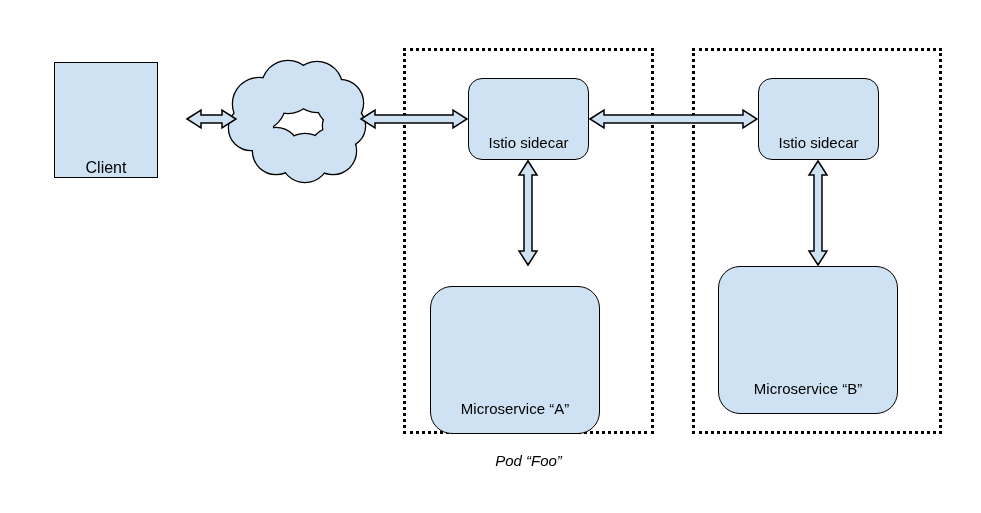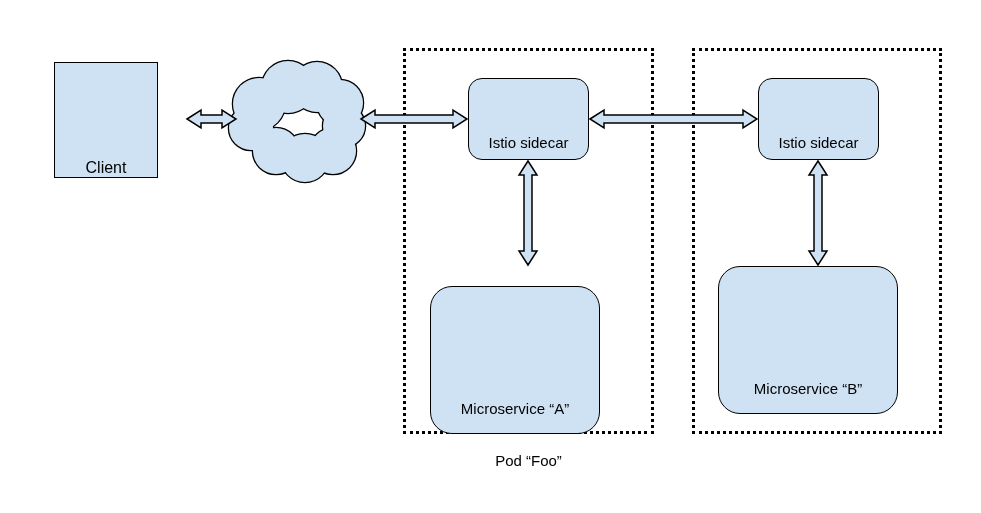--- a/index.html
+++ b/index.html
@@ -66,20 +66,21 @@
   #service-a { left: 430px; top: 266px; width: 170px; margin-top: 20px; }
   #service-b { left: 718px; top: 266px; width: 180px; }
 
   
   .pod-label {
     position: absolute;
     top: 452px;
     text-align: center;
     font-size: 15px;
     z-index: 3;
+    font-style: italic;
   }
   #pod-foo-label { left: 403px; width: 251px; }
   #pod-bar-label { left: 692px; width: 250px; }
 
   .arrow { fill: #cfe2f3; stroke: #000000; stroke-width: 1.5; stroke-linejoin: miter; }
 </style>
 </head>
 <body>
 
 <div class="canvas">

